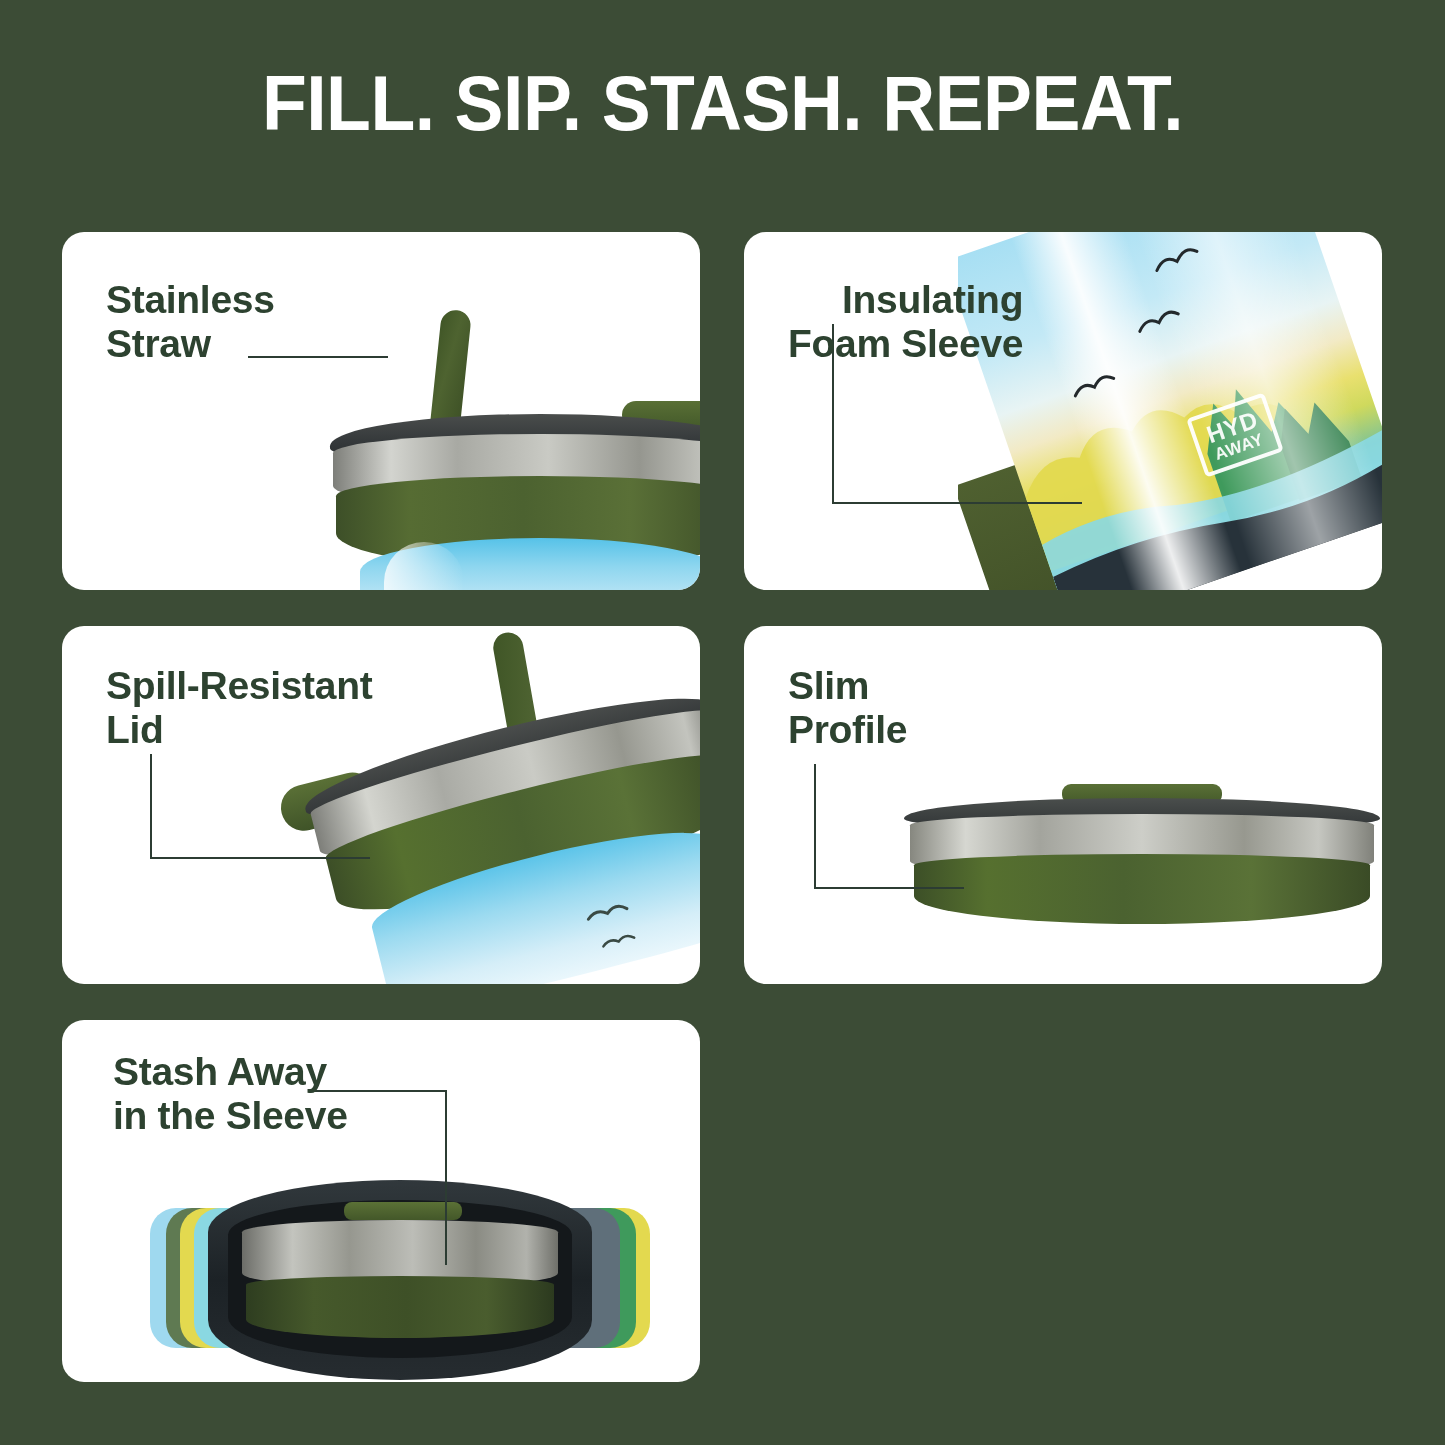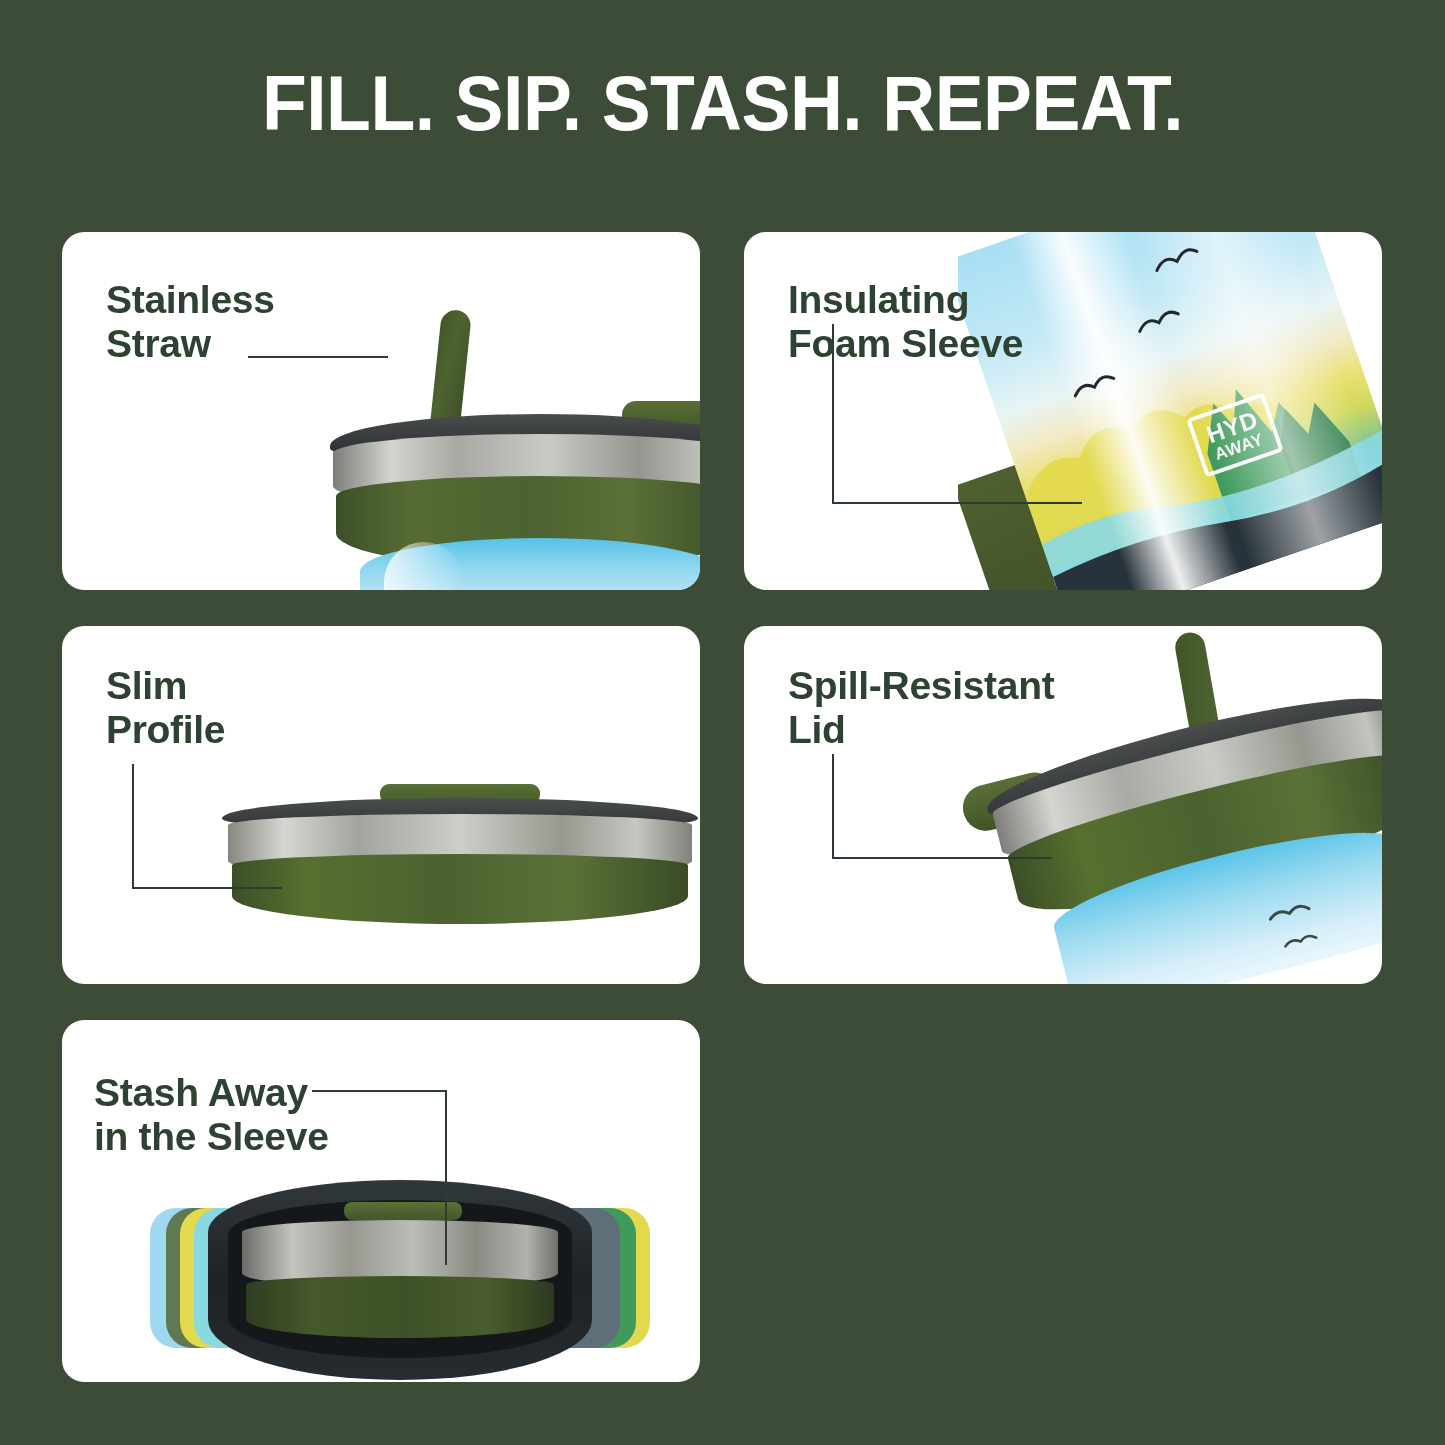--- a/index.html
+++ b/index.html
@@ -47,25 +47,25 @@
     position:absolute;
     color:#2d4230;
     font-size:39px;
     font-weight:bold;
     line-height:1.14;
     letter-spacing:-0.3px;
     z-index:6;
     white-space:pre-line;
   }
   .lbl-1 { left:44px; top:46px; }
-  .lbl-2 { left:44px; top:46px; }
+  .lbl-2 { left:44px; top:46px;text-align:right; }
   .lbl-3 { left:44px; top:38px; }
   .lbl-4 { left:44px; top:38px; }
   .lbl-5 { left:44px; top:204px; }
-  .lbl-6 { left:32px; top:30px;margin-top:21px; }
+  .lbl-6 { left:51px; top:30px; }
 
   
   .leader { position:absolute; z-index:5; }
   .leader .h { position:absolute; height:2px; background:#2c3c33; }
   .leader .v { position:absolute; width:2px; background:#2c3c33; }
 
   .ld1 { left:186px; top:124px; width:140px; height:3px; }
   .ld2 { left:88px;  top:92px;  width:250px; height:180px; }
   .ld3 { left:70px;  top:138px; width:150px; height:125px; }
   .ld4 { left:88px;  top:128px; width:220px; height:105px; }
@@ -330,54 +330,54 @@
     </div>
     <div class="leader ld2">
       <div class="v" style="left:0;top:0;height:180px;"></div>
       <div class="h" style="left:0;top:178px;width:250px;"></div>
     </div>
     <div class="label lbl-2">Insulating
 Foam Sleeve</div>
   </div>
 
   <div class="card">
-    <div class="c3-wrap">
-      <div class="c3-tab"></div>
-      <div class="c3-lid"></div>
-      <div class="c3-steel"></div>
-      <div class="c3-base"></div>
-    </div>
-    <div class="leader ld3">
-      <div class="v" style="left:0;top:0;height:125px;"></div>
-      <div class="h" style="left:0;top:123px;width:150px;"></div>
-    </div>
-    <div class="label lbl-3">Slim
-Profile</div>
-  </div>
-
-  <div class="card">
     <div class="c4-wrap">
       <div class="c4-straw"></div>
       <div class="c4-tab"></div>
       <div class="c4-lidtop"></div>
       <div class="c4-steel"></div>
       <div class="c4-sil"></div>
       <div class="c4-body">
         <svg width="356" height="126">
           <path d="M212 74 q10 -9 20 -1 q10 -9 20 0" stroke="#3a4a44" stroke-width="3" fill="none" stroke-linecap="round"></path>
           <path d="M220 104 q8 -7 16 -1 q8 -7 16 0" stroke="#3a4a44" stroke-width="2.5" fill="none" stroke-linecap="round"></path>
         </svg>
       </div>
     </div>
     <div class="leader ld4">
       <div class="v" style="left:0;top:0;height:105px;"></div>
       <div class="h" style="left:0;top:103px;width:220px;"></div>
     </div>
     <div class="label lbl-4">Spill-Resistant
 Lid</div>
+  </div>
+
+  <div class="card">
+    <div class="c3-wrap">
+      <div class="c3-tab"></div>
+      <div class="c3-lid"></div>
+      <div class="c3-steel"></div>
+      <div class="c3-base"></div>
+    </div>
+    <div class="leader ld3">
+      <div class="v" style="left:0;top:0;height:125px;"></div>
+      <div class="h" style="left:0;top:123px;width:150px;"></div>
+    </div>
+    <div class="label lbl-3">Slim
+Profile</div>
   </div>
 
 
   <div class="card">
     <div class="c6-wrap">
       <div class="layer" style="left:0px;   width:150px; background:#9fd9ef;"></div>
       <div class="layer" style="left:16px;  width:140px; background:#5f7a52;"></div>
       <div class="layer" style="left:30px;  width:130px; background:#e3d94f;"></div>
       <div class="layer" style="left:44px;  width:120px; background:#8ad8e2;"></div>
       <div class="layer" style="right:0px;  width:150px; background:#e3d94f;"></div>

